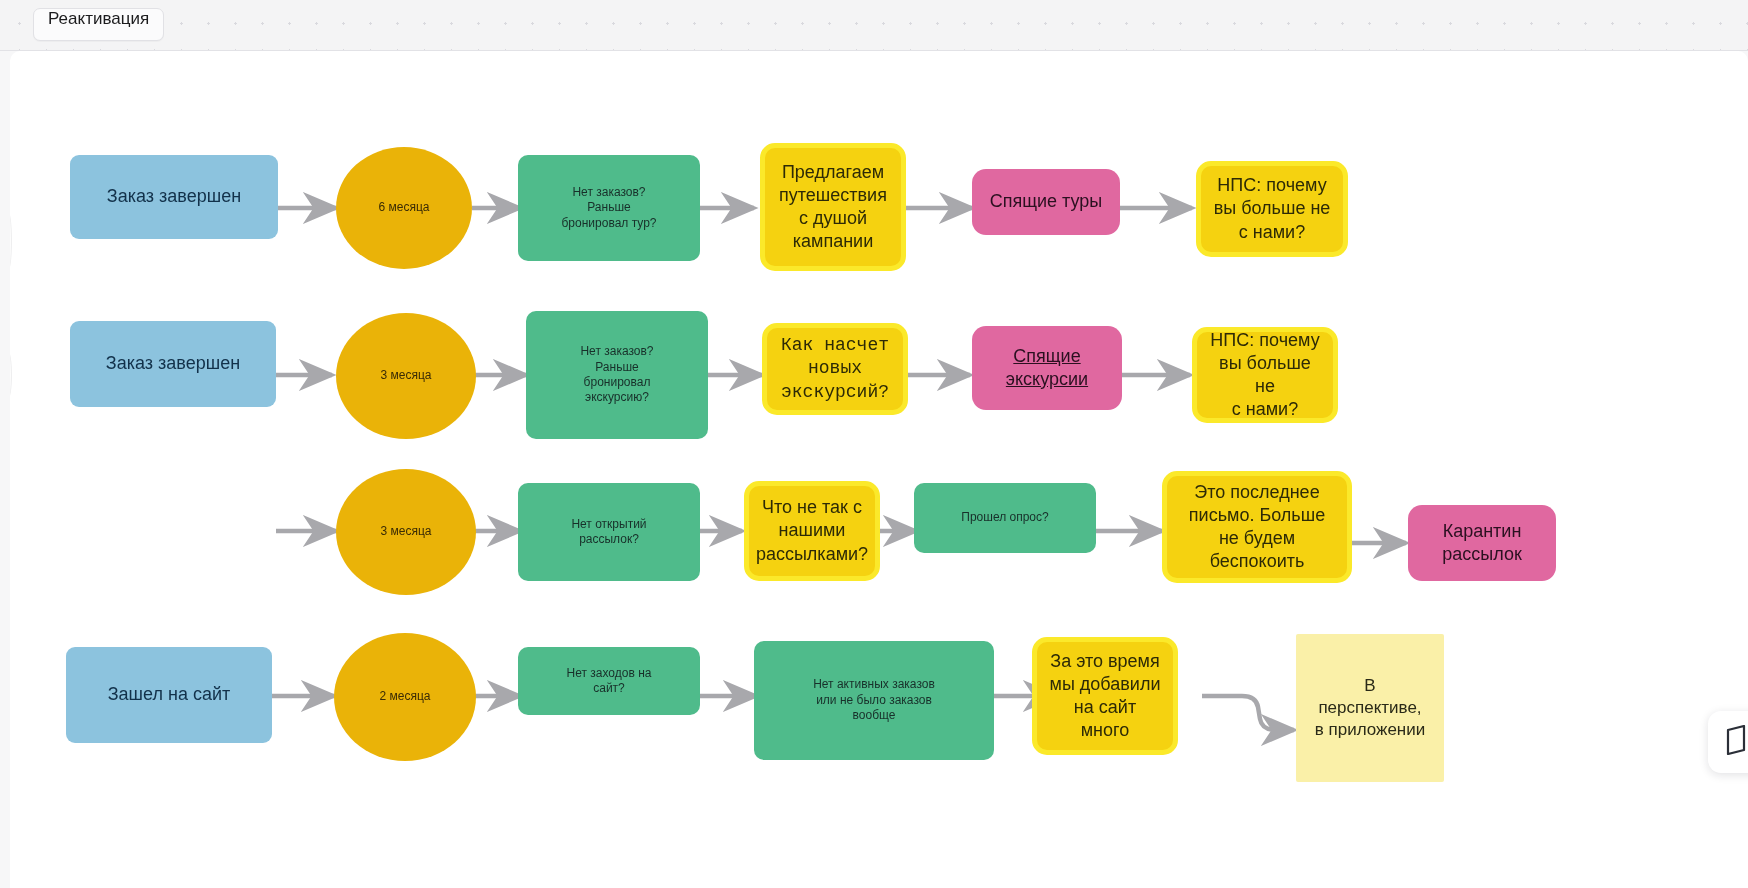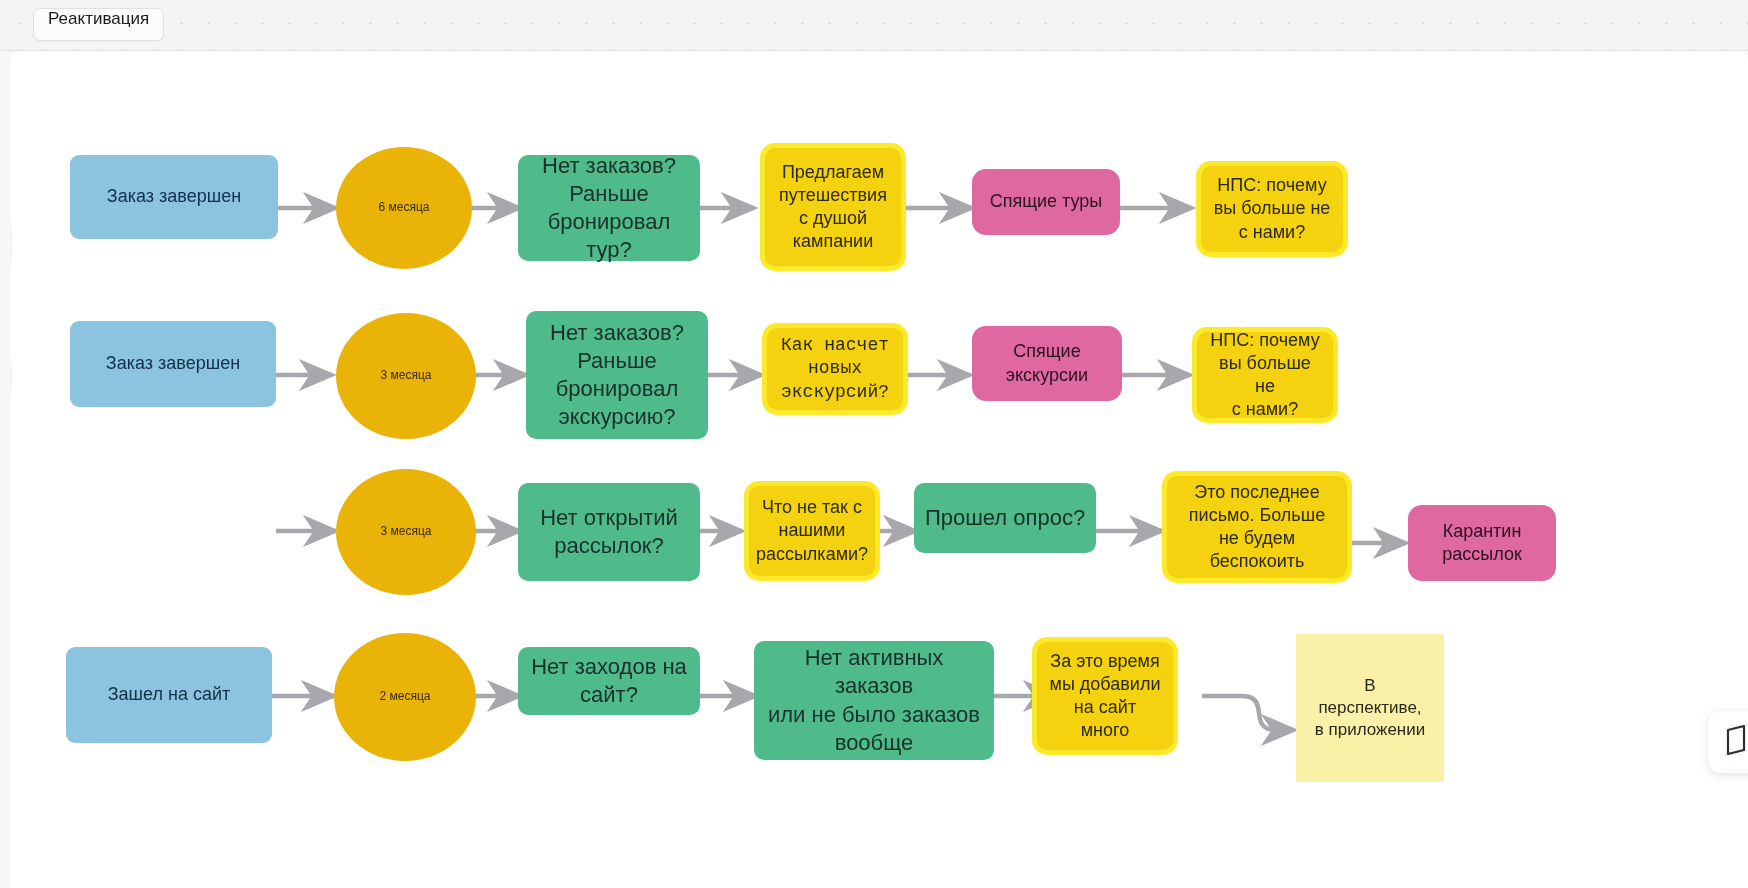--- a/index.html
+++ b/index.html
@@ -57,21 +57,21 @@
   .node {
     position: absolute;
     display: flex; align-items: center; justify-content: center;
     text-align: center;
     line-height: 1.28;
     color: #1b2a3a;
     white-space: pre-line;
     padding: 4px 10px;
   }
   .node.blue  { background: #8cc3de; border-radius: 9px; font-size: 18px; color: #12314a; }
-  .node.green { background: #4fbb8b; border-radius: 10px; font-size: 22px; color: #18302a; }
+  .node.green { background: #4fbb8b; border-radius: 10px; font-size: 12px; color: #18302a; }
   .node.pink  { background: #e068a0; border-radius: 14px; font-size: 18px; color: #2b1020; }
   .node.circle{ background: #eab308; border-radius: 50%; font-size: 12px; color: #3a2b05; }
   .node.yellow{
     background: #f5d210;
     border: 5px solid #fbe92a;
     border-radius: 15px;
     font-size: 18px; color: #2d2a06;
     overflow: hidden;
   }
   .node.sticky {
@@ -161,21 +161,21 @@
 
     <div class="node blue" style="left:60px;  top:270px; width:206px; height:86px;">Заказ завершен</div>
     <div class="node circle" style="left:326px; top:262px; width:140px; height:126px;">3 месяца</div>
     <div class="node green" style="left:516px; top:260px; width:182px; height:128px;">Нет заказов?
 Раньше
 бронировал
 экскурсию?</div>
     <div class="node yellow" style="left:752px; top:272px; width:146px; height:92px;font-family:Liberation Mono, monospace;">Как насчет
 новых
 экскурсий?</div>
-    <div class="node pink" style="left:962px; top:275px; width:150px; height:75px;">Спящие
+    <div class="node pink" style="left:962px; top:275px; width:150px; height:84px;text-decoration:underline;">Спящие
 экскурсии</div>
     <div class="node yellow" style="left:1182px;top:276px; width:146px; height:96px;">НПС: почему
 вы больше не
 с нами?</div>
 
     <div class="node circle" style="left:326px; top:418px; width:140px; height:126px;">3 месяца</div>
     <div class="node green" style="left:508px; top:432px; width:182px; height:98px;">Нет открытий
 рассылок?</div>
     <div class="node yellow" style="left:734px; top:430px; width:136px; height:100px;">Что не так с
 нашими

